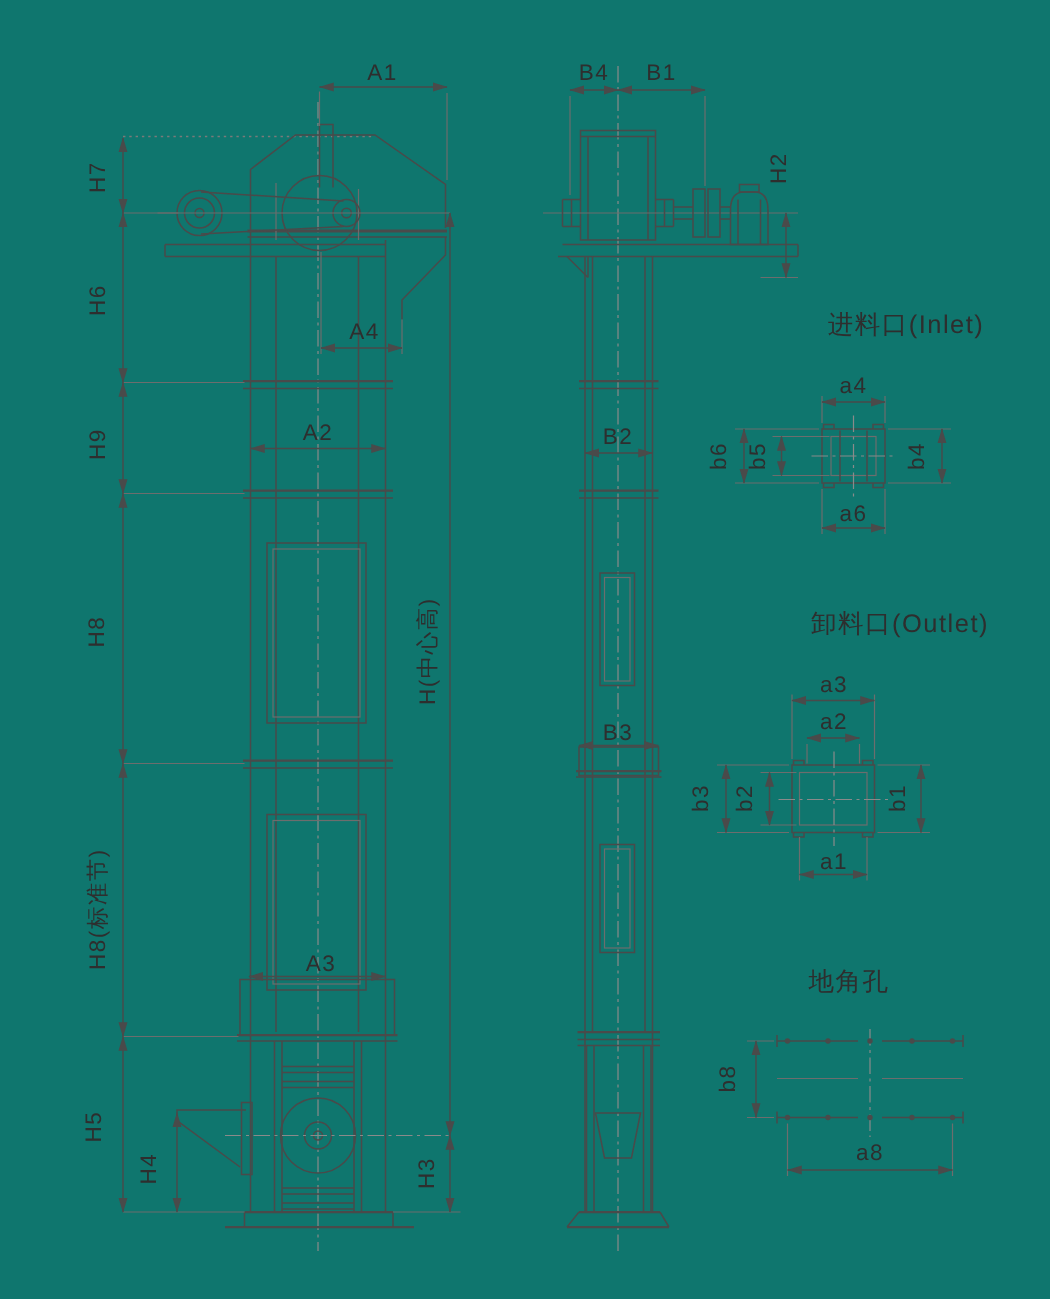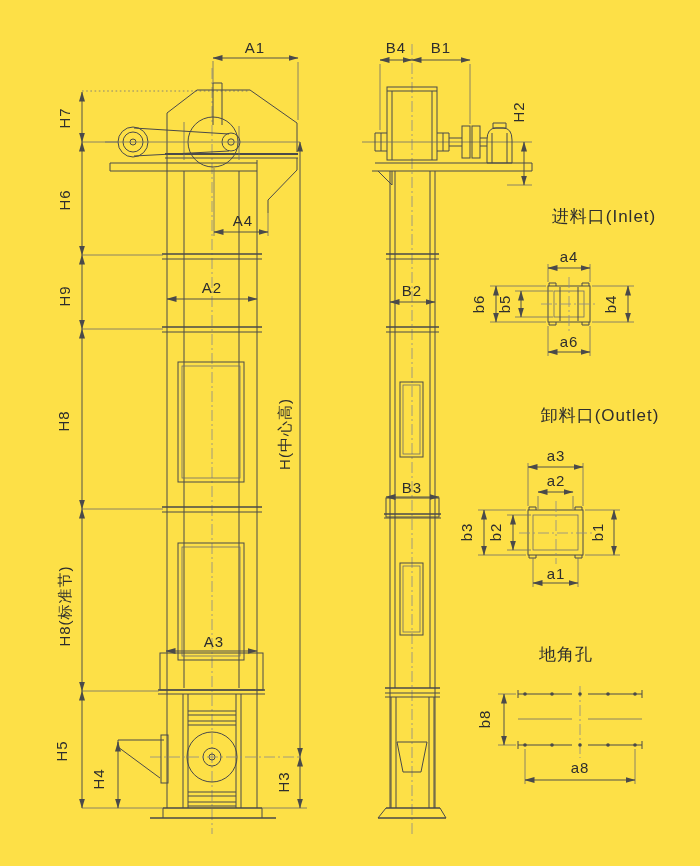--- a/index.html
+++ b/index.html
@@ -1,16 +1,16 @@
 <!DOCTYPE html>
 <html><head>
 <meta charset="utf-8">
 <style>
   html,body{margin:0;padding:0;background:#ffffff;}
-  .page{width:700px;height:866px;background:#fde047;position:relative;overflow:hidden;}
+  .page{width:700px;height:866px;background:#0f766e;position:relative;overflow:hidden;}
   svg{display:block;}
   .ln{stroke:#4a4a4a;stroke-width:1;fill:none;stroke-linejoin:miter;stroke-linecap:butt;}
   .w2{stroke-width:2.1;}
   .w14{stroke-width:1.5;}
   .thin{stroke:#6d6d6d;stroke-width:.8;fill:none;}
   .cl{stroke:#8a8a8a;stroke-width:.8;fill:none;stroke-dasharray:11 3 2 3;}
   .dot{stroke:#7a7a7a;stroke-width:.9;fill:none;stroke-dasharray:1.6 2.6;}
   .dim{stroke:#4a4a4a;stroke-width:.95;fill:none;}
   .dotf{fill:#4a4a4a;stroke:none;}
   text{font-family:"Liberation Sans","DejaVu Sans",sans-serif;fill:#2e2e2e;}

